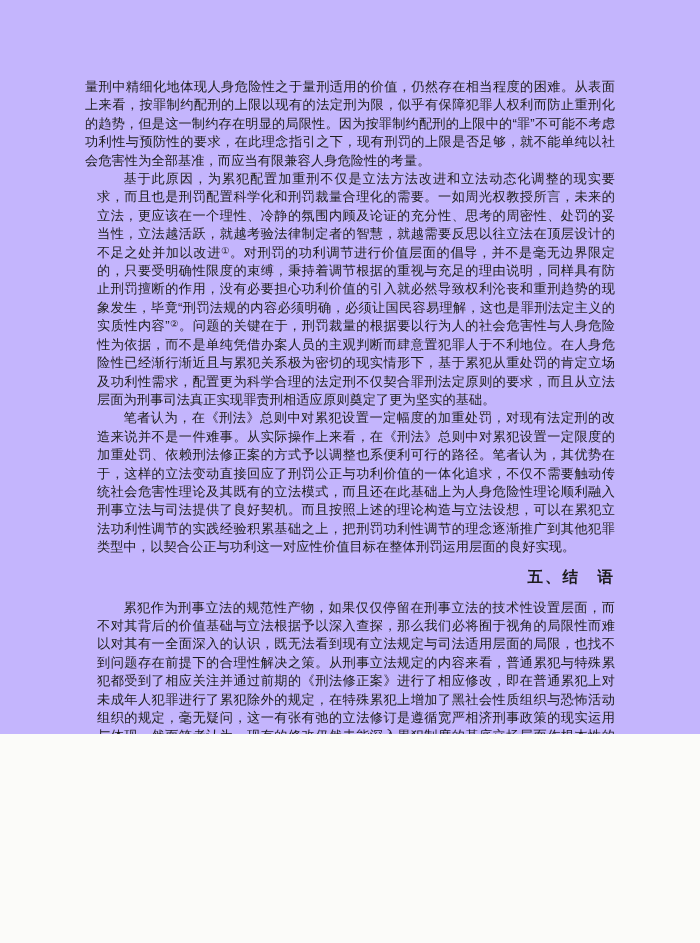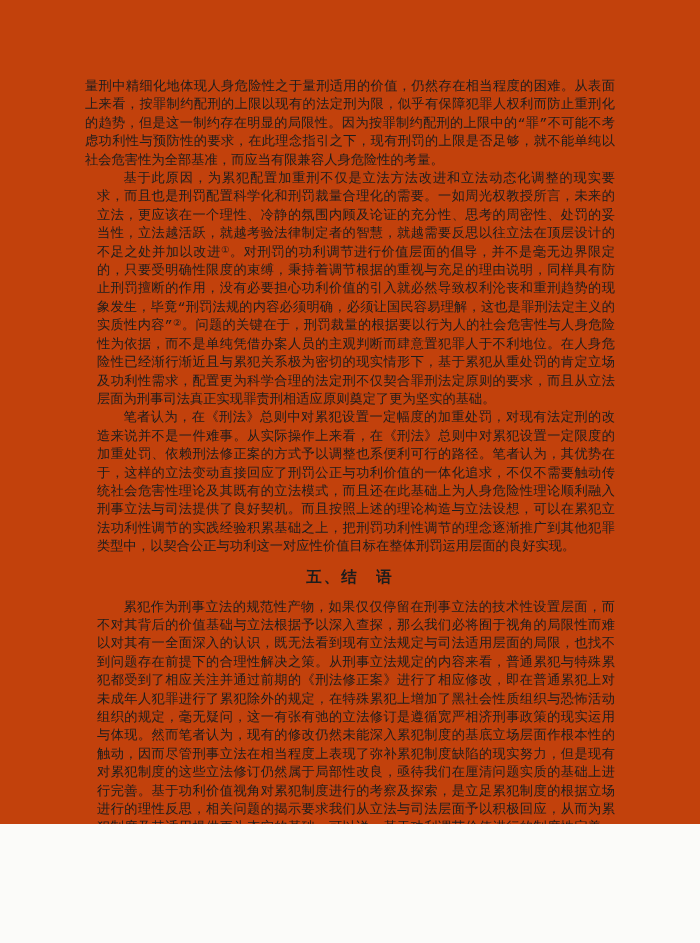--- a/index.html
+++ b/index.html
@@ -3,25 +3,25 @@
 <meta charset="utf-8">
 <style>
   html, body {
     margin: 0;
     padding: 0;
     background: #fbfbf9;
   }
   .page {
     position: relative;
     width: 700px;
-    height: 824px;
-    background: #c2410c;
+    height: 734px;
+    background: #c4b5fd;
     box-sizing: border-box;
     padding: 78px 85px 0 85px;
-    font-family: Liberation Mono, monospace;
+    font-family: Liberation Sans, sans-serif;
     color: #1d1d1d;
     overflow: hidden;
   }
   .body-text p {
     margin: 0;
     font-size: 13.2px;
     line-height: 18.4px;
     text-align: justify;
     letter-spacing: 0.1px;
   }
@@ -31,21 +31,21 @@
   }
   .body-text sup {
     font-size: 0.72em;
     line-height: 0;
     vertical-align: 3px;
   }
   .section-heading {
     margin: 10px 0 11px 0;
     font-size: 15.5px;
     font-weight: bold;
-    text-align: center;
+    text-align: right;
     letter-spacing: 2px;
   }
   .editor-credit {
     margin-top: 15px;
     font-size: 13.2px;
     font-weight: bold;
     text-align: right;
     letter-spacing: 0.5px;
   }
   .footnote-sep {

